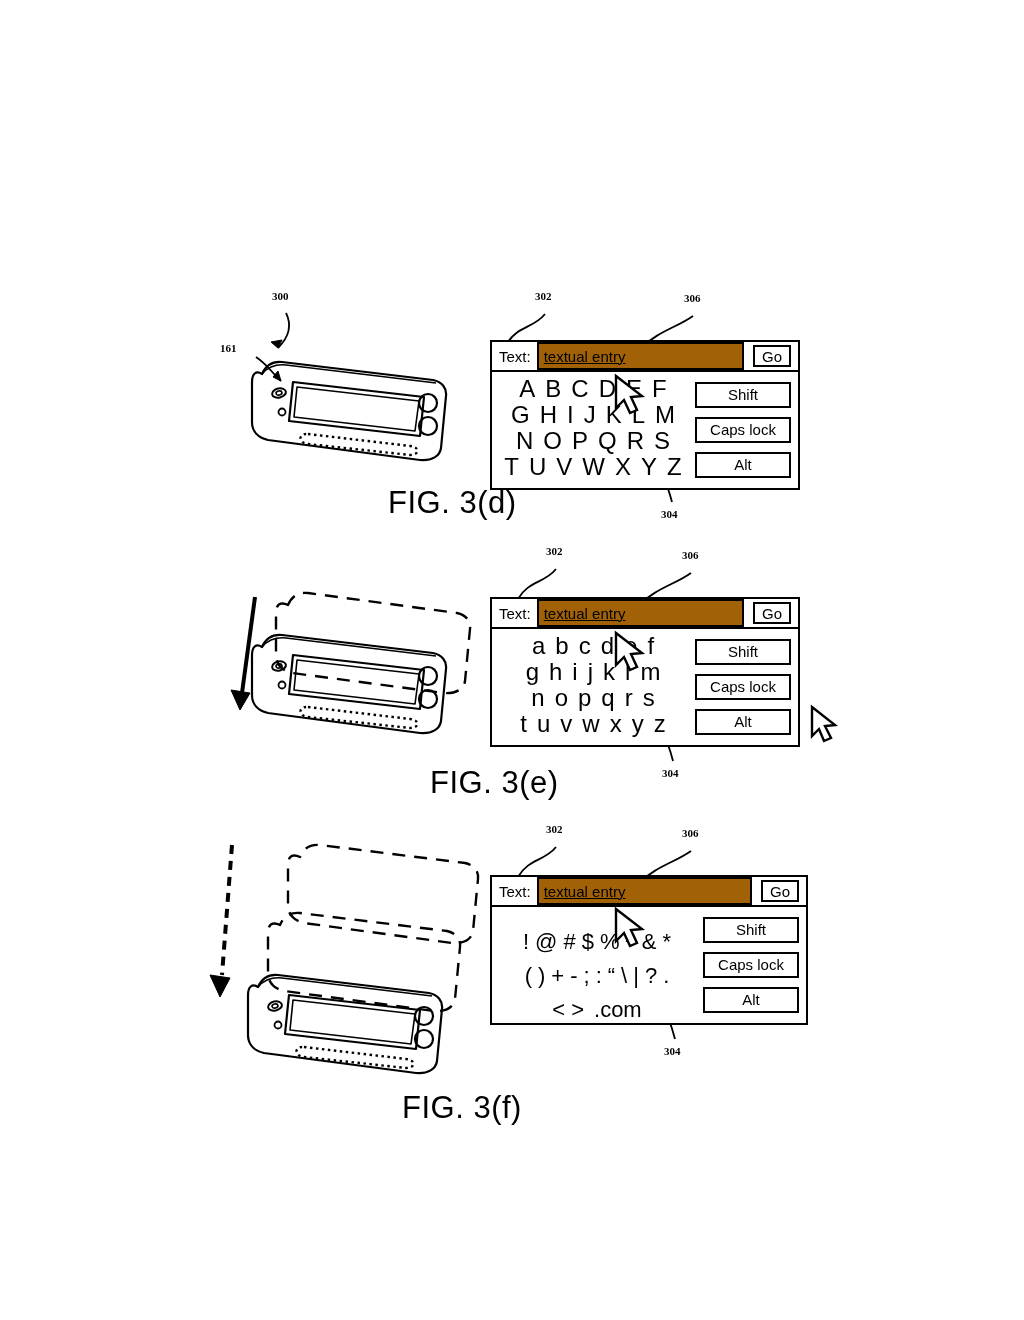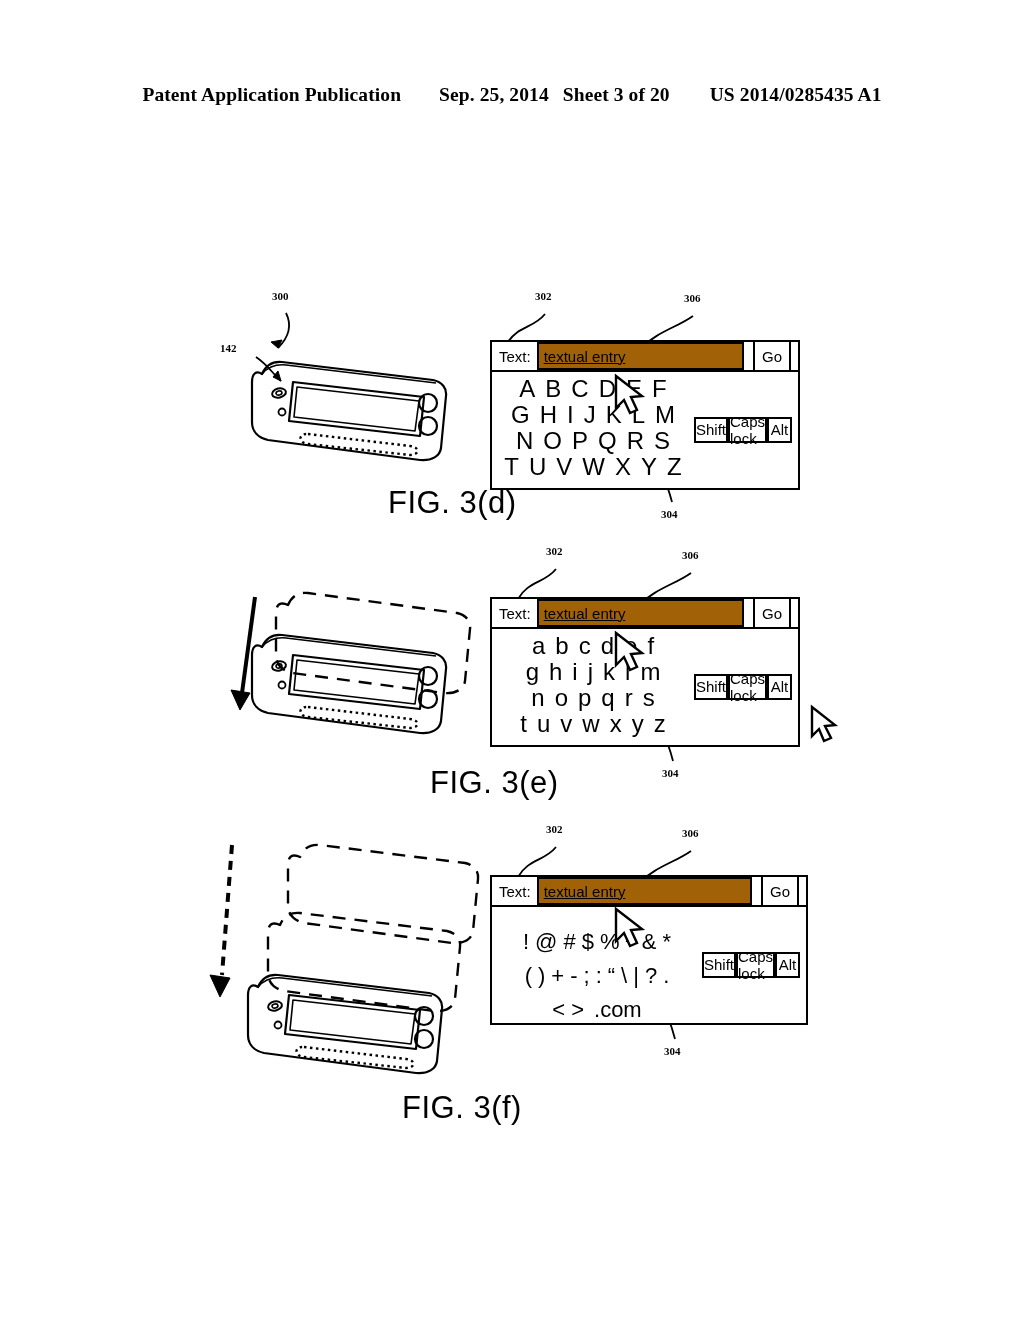--- a/index.html
+++ b/index.html
@@ -41,37 +41,37 @@
     font-family:"Liberation Sans", sans-serif;font-size:15px;
     margin-right:6px;white-space:nowrap;
   }
   .tb-input{
     flex:1;border:2px solid #000;height:28px;box-sizing:border-box;
     display:flex;align-items:center;padding-left:5px;background:#a16207;
     font-family:"Liberation Sans", sans-serif;font-size:15px;
     overflow:hidden;white-space:nowrap;text-decoration:underline;
   }
   .tb-go{
-    margin-left:9px;border:2px solid #000;height:32px;min-width:38px;
+    margin-left:9px;border:2px solid #000;height:22px;min-width:38px;
     box-sizing:border-box;display:flex;align-items:center;justify-content:center;
     font-family:"Liberation Sans", sans-serif;font-size:15px;background:#fff;
   }
   .panel-body{display:flex;height:calc(100% - 30px);}
   .keys{flex:1;position:relative;padding-top:4px;}
   .krow{
     display:flex;justify-content:center;align-items:center;
     font-family:"Liberation Sans", sans-serif;
     font-size:24px;letter-spacing:0px;line-height:1;
     height:26px;
   }
   .krow span{margin:0 5px;}
   .krow.sym{font-size:22px;}
   .krow.sym span{margin:0 3px;}
   .modcol{
-    width:104px;display:flex;
+    width:104px;display:flex;flex-direction:column;
     justify-content:space-around;align-items:center;
     padding:5px 6px 6px 0;box-sizing:border-box;
   }
   .modbtn{
     width:96px;height:26px;border:2px solid #000;background:#fff;
     display:flex;align-items:center;justify-content:center;
     font-family:"Liberation Sans", sans-serif;font-size:15px;
     box-sizing:border-box;
   }
 
@@ -94,26 +94,20 @@
   .grille{fill:none;stroke:#000;stroke-width:2.4;stroke-dasharray:2.5 3.5;}
   .arrowline{stroke:#000;stroke-width:4;fill:none;}
   .arrowline-d{stroke:#000;stroke-width:4;fill:none;stroke-dasharray:9 7;}
   .cursor{fill:#fff;stroke:#000;stroke-width:2.4;stroke-linejoin:miter;}
 </style>
 </head>
 <body>
 
 <div class="page">
 
-  <div class="hdr">
-    <span class="h1">Patent Application Publication</span>
-    <span class="h2">Sep. 25, 2014</span>
-    <span class="h3">Sheet 3 of 20</span>
-    <span class="h4">US 2014/0285435 A1</span>
-  </div>
 
   <div class="figure" id="fig-d">
 
     <svg width="1024" height="275" style="position:absolute;left:0;top:0;">
 
       <path class="lead" d="M286,43 C292,55 290,66 278,78"></path>
       <path d="M278,78 l-7,-6 l11,-2 z" fill="#000" stroke="#000" stroke-width="1"></path>
 
       <path class="lead" d="M256,87 C268,95 272,103 281,111"></path>
       <path d="M281,111 l-8,-4 l5,-6 z" fill="#000" stroke="#000" stroke-width="1"></path>
@@ -149,21 +143,21 @@
         <circle cx="282" cy="142" r="3.5" fill="none" stroke="#000" stroke-width="1.8"></circle>
 
         <circle cx="428" cy="133" r="9" fill="none" stroke="#000" stroke-width="2.2"></circle>
         <circle cx="428" cy="156" r="9" fill="none" stroke="#000" stroke-width="2.2"></circle>
 
         <path class="grille" d="M308,164 L410,176 C420,177 420,185 410,185 L308,174 C298,173 298,163 308,164 Z"></path>
       </g>
     </svg>
 
     <span class="ref" style="left:272px;top:20px;">300</span>
-    <span class="ref" style="left:220px;top:72px;">142</span>
+    <span class="ref" style="left:220px;top:72px;">161</span>
     <span class="ref" style="left:535px;top:20px;">302</span>
     <span class="ref" style="left:684px;top:22px;">306</span>
     <span class="ref" style="left:661px;top:238px;">304</span>
 
     <div class="panel" style="left:490px;top:70px;width:310px;height:150px;">
       <div class="panel-textbar">
         <span class="tb-label">Text:</span>
         <div class="tb-input">textual entry</div>
         <div class="tb-go">Go</div>
       </div>

